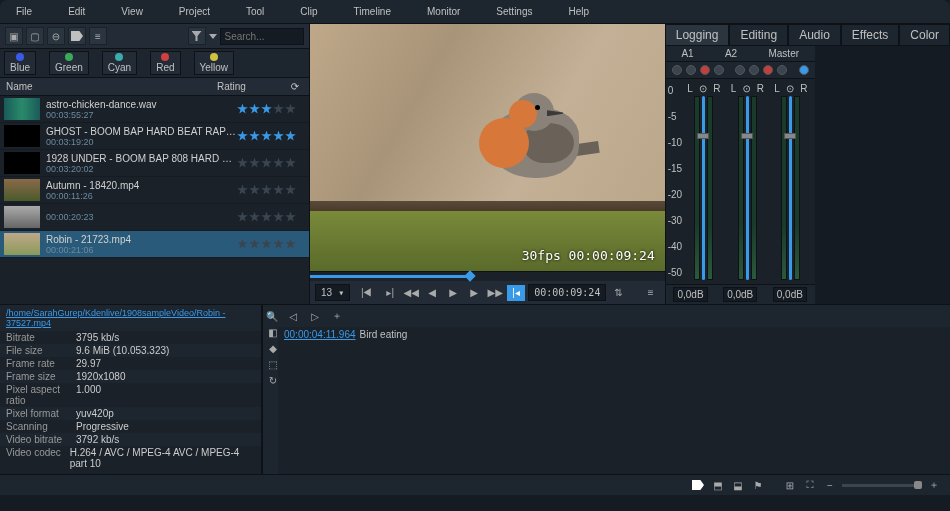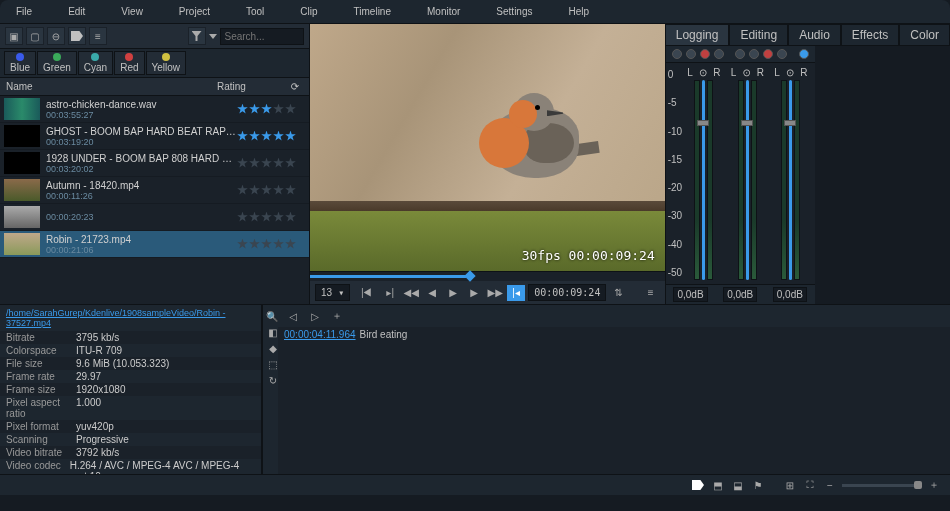--- a/index.html
+++ b/index.html
@@ -7,21 +7,21 @@
 .menubar{display:flex;gap:20px;padding:3px 8px;background:#1d262f;border-bottom:1px solid #0e1216}
 .menubar span{padding:3px 8px;cursor:pointer}
 .top-row{display:flex;height:280px}
 .bin-panel{width:310px;background:#1a2129;display:flex;flex-direction:column;border-right:1px solid #0e1216}
 .bin-toolbar{display:flex;align-items:center;padding:3px 5px;gap:3px;background:#232c36;border-bottom:1px solid #0e1216}
 .icon-btn{width:18px;height:18px;display:flex;align-items:center;justify-content:center;background:#2a3540;border:1px solid #1a2129;cursor:pointer;color:#aaa}
 .tag-icon{width:12px;height:10px;background:#c0c0c0;clip-path:polygon(0 0,70% 0,100% 50%,70% 100%,0 100%)}
 .spacer{flex:1}
 .filter-funnel{width:10px;height:10px;background:#aaa;clip-path:polygon(0 0,100% 0,60% 50%,60% 100%,40% 100%,40% 50%)}
 .search-box{flex:1;min-width:40px;background:#151b22;border:1px solid #0e1216;padding:2px 4px;color:#888}
-.color-row{display:flex;gap:1px;padding:2px 4px;background:#1d262f;border-bottom:1px solid #0e1216}
+.color-row{display:flex;gap:13px;padding:2px 4px;background:#1d262f;border-bottom:1px solid #0e1216}
 .color-pill{display:flex;flex-direction:column;align-items:center;padding:1px 5px;border:1px solid #0e1216;cursor:pointer;font-size:9px;background:#232c36}
 .color-dot{width:8px;height:8px;border-radius:50%;margin-bottom:1px}
 .header-row{display:flex;padding:3px 6px;background:#232c36;border-bottom:1px solid #0e1216;font-size:10px}
 .header-row .name{flex:1}
 .header-row .rating{width:70px}
 .header-row .refresh{width:16px;text-align:center}
 .clip-list{flex:1;overflow:auto}
 .clip-item{display:flex;align-items:center;padding:2px 4px;border-bottom:1px solid #151b22;cursor:pointer}
 .clip-item.selected{background:#2a5a7a}
 .thumb{width:36px;height:22px;margin-right:6px;background:#333;flex-shrink:0}
@@ -287,20 +287,25 @@
 
   <div style="display:flex;flex-direction:column">
     <div class="player-tabs" style="position:static">
         <div class="player-tab active">Logging</div>
         <div class="player-tab">Editing</div>
         <div class="player-tab">Audio</div>
         <div class="player-tab">Effects</div>
         <div class="player-tab">Color</div>
       </div>
     <div class="meter-panel" style="flex:1">
+      <div class="meter-header">
+          <span>A1</span>
+          <span>A2</span>
+          <span>Master</span>
+        </div>
       <div class="meter-knobs">
         <div class="knob-col">
             <div class="knob"></div>
             <div class="knob"></div>
             <div class="knob red"></div>
             <div class="knob"></div>
           </div>
         <div class="knob-col">
             <div class="knob"></div>
             <div class="knob"></div>
@@ -376,24 +381,20 @@
 
 <div class="bottom-row">
   <div class="props-panel">
     <div class="props-title">/home/SarahGurep/Kdenlive/1908sampleVideo/Robin - 37527.mp4</div>
     <div class="props-list">
         <div class="prop-row">
           <div class="prop-label">Bitrate</div>
           <div class="prop-val">3795 kb/s</div>
         </div>
         <div class="prop-row">
-          <div class="prop-label">Colorspace</div>
-          <div class="prop-val">ITU-R 709</div>
-        </div>
-        <div class="prop-row">
           <div class="prop-label">File size</div>
           <div class="prop-val">9.6 MiB (10.053.323)</div>
         </div>
         <div class="prop-row">
           <div class="prop-label">Frame rate</div>
           <div class="prop-val">29.97</div>
         </div>
         <div class="prop-row">
           <div class="prop-label">Frame size</div>
           <div class="prop-val">1920x1080</div>

